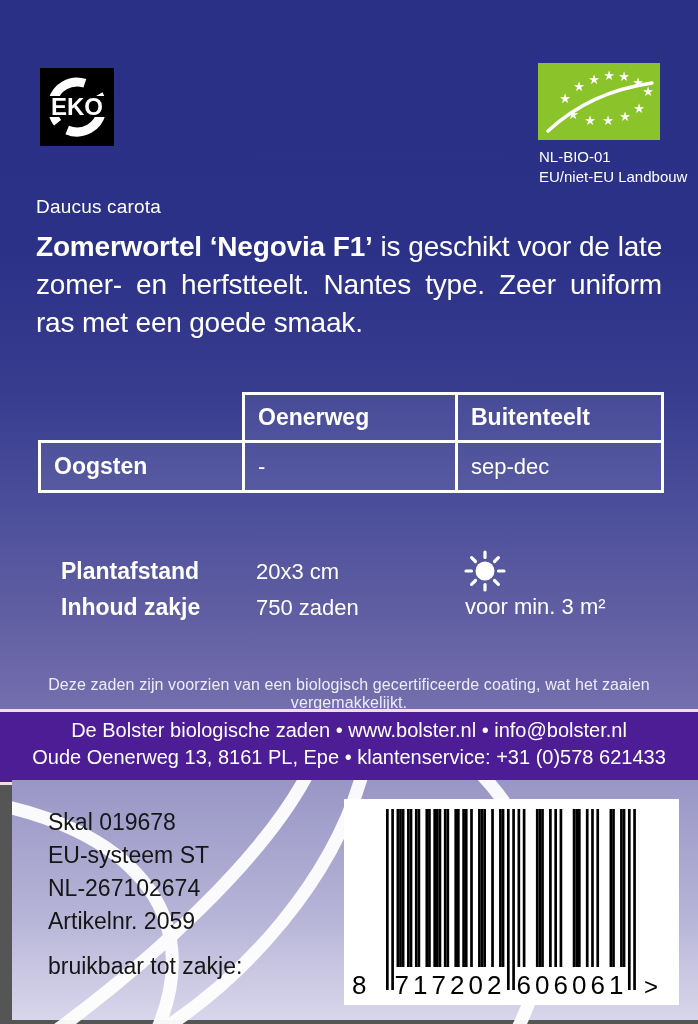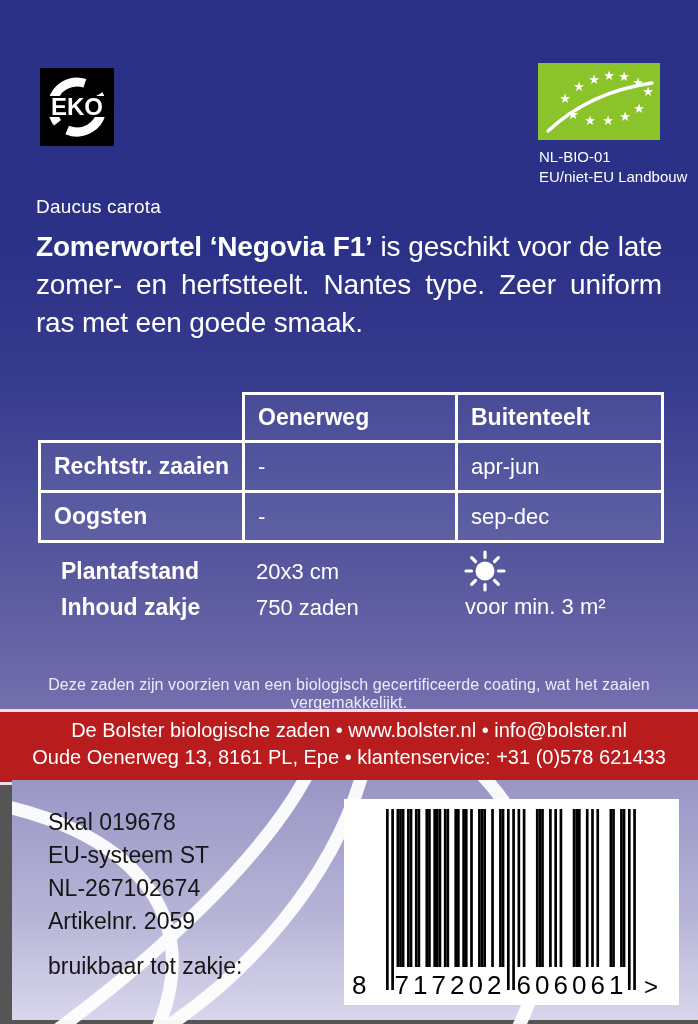--- a/index.html
+++ b/index.html
@@ -38,21 +38,21 @@
   .culture-table tr.hdr{height:48px;} .culture-table tr.row{height:50px;}
   
   .detail-label{position:absolute;left:38px;font-size:23px;font-weight:bold;margin-left:23px;}
   .detail-value{position:absolute;left:256px;font-size:22px;}
   .sun-icon{position:absolute;left:462px;top:548px;width:46px;height:46px;}
   .coverage{position:absolute;left:465px;top:594px;font-size:22px;}
   .coating{position:absolute;left:0;top:676px;width:698px;text-align:center;font-size:16px;color:#edebfa;letter-spacing:.1px;}
   
   .contact-bar{
     position:absolute;left:0;top:709px;width:698px;height:65px;
-    background:#b91c1c;border-top:3px solid #f2dce6;border-bottom:3px solid #f2dce6;
+    background:#4c1d95;border-top:3px solid #f2dce6;border-bottom:3px solid #f2dce6;
     text-align:center;font-size:20px;line-height:27px;color:#fff;padding-top:5px;box-sizing:content-box;
   }
   
   .bottom-section{
     position:absolute;left:12px;top:780px;width:698px;height:240px;
     background:linear-gradient(180deg,#9996c6 0%,#b5b3d6 55%,#cdcbe4 85%,#d8d6ec 100%);
   }
   .watermark{position:absolute;left:0;top:0;width:698px;height:244px;}
   .reg-lines{position:absolute;left:36px;top:26px;font-size:23px;line-height:33px;color:#161616;}
   .use-by{position:absolute;left:36px;top:173px;font-size:23px;color:#161616;}
@@ -112,25 +112,20 @@
       <colgroup>
           <col class="c1">
           <col class="c2">
           <col class="c3">
         </colgroup>
       <tbody>
           <tr class="hdr">
         <td class="blank"></td>
         <th>Oenerweg</th>
         <th>Buitenteelt</th>
-      </tr>
-      <tr class="row">
-        <th>Rechtstr. zaaien</th>
-        <td>-</td>
-        <td>apr-jun</td>
       </tr>
       <tr class="row">
         <th>Oogsten</th>
         <td>-</td>
         <td>sep-dec</td>
       </tr>
     </tbody>
       </table>
 
     <div class="detail-label" style="top:558px">Plantafstand</div>

